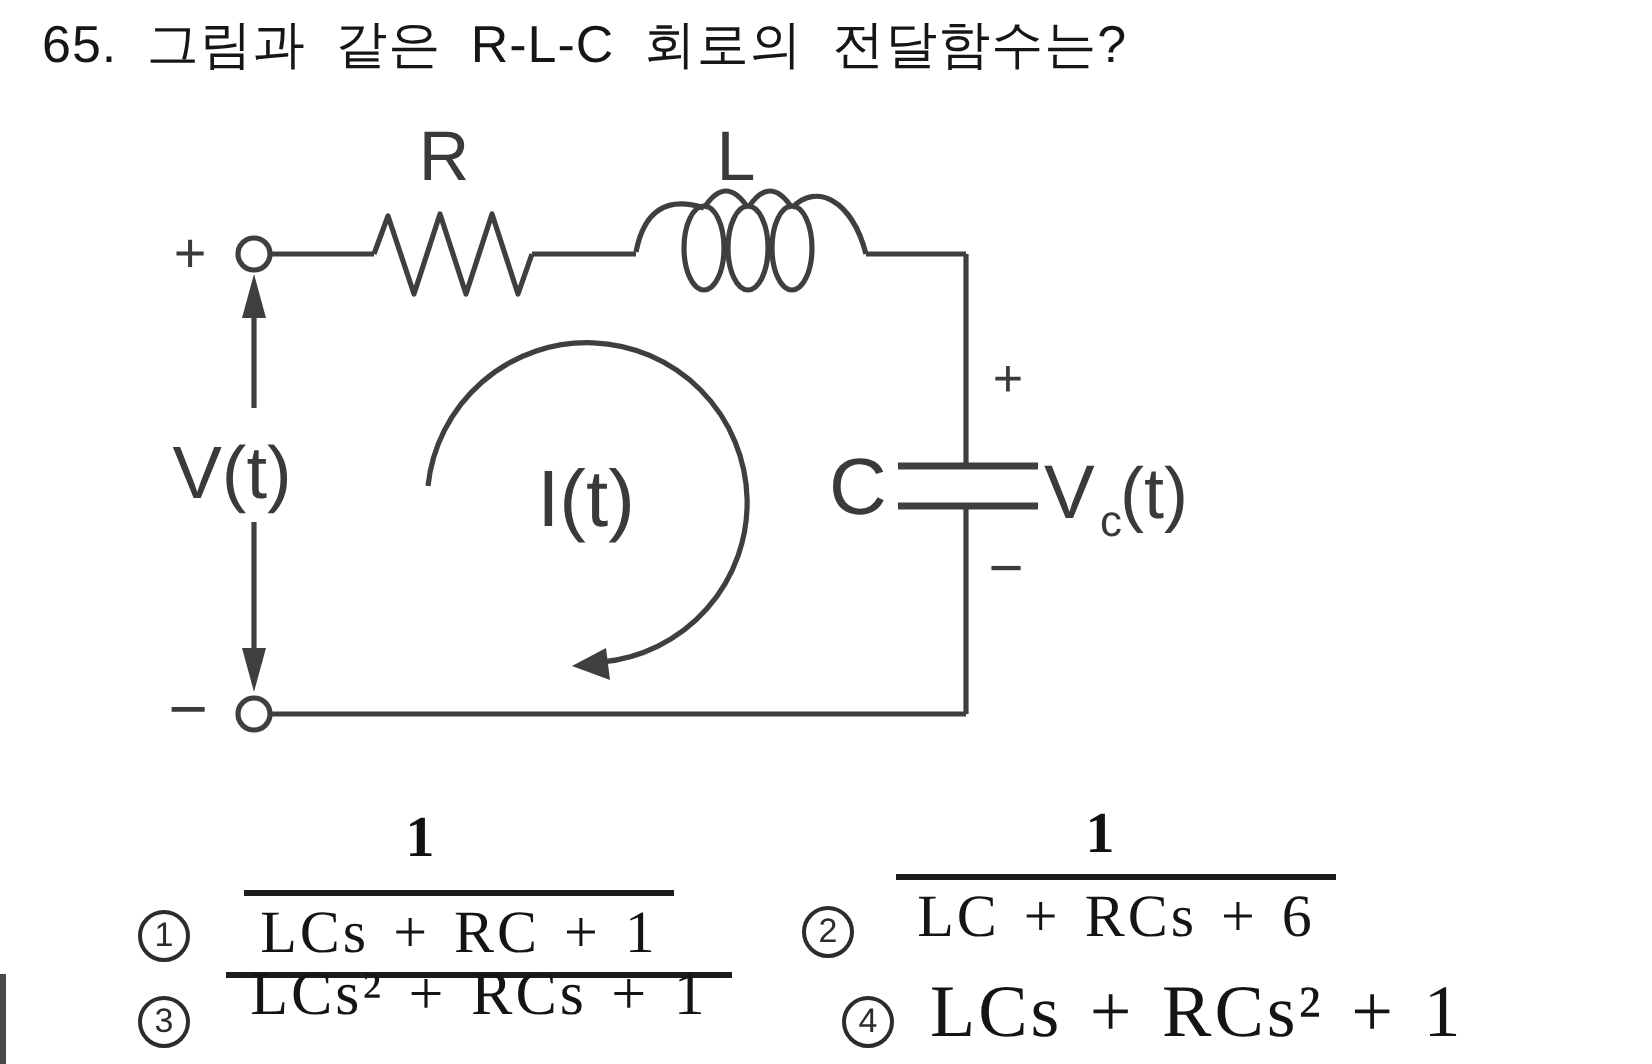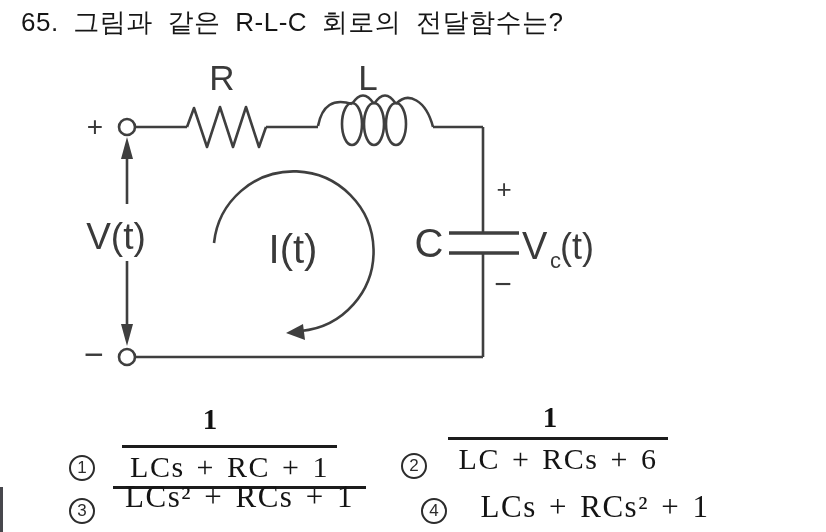--- a/index.html
+++ b/index.html
@@ -117,17 +117,17 @@
     <div class="frac-bar" style="left:113px; top:486px; width:253px;"></div>
     <span class="marker" style="left:69px; top:498px;">3</span>
     <div class="formula" style="left:113px; top:480px; width:253px; font-size:31px;">LCs² + RCs + 1</div>
 
     <div class="frac-num" style="left:535px; top:402px; width:30px;">1</div>
     <div class="frac-bar" style="left:448px; top:437px; width:220px;"></div>
     <span class="marker" style="left:401px; top:453px;">2</span>
     <div class="formula" style="left:448px; top:442px; width:220px;">LC + RCs + 6</div>
 
     <span class="marker" style="left:421px; top:498px;">4</span>
-    <div class="formula" style="left:465px; top:490px; width:260px; font-size:31px;">LCs + RCs² + 1</div>
+    <div class="formula" style="left:465px; top:490px; width:260px; font-size:37px;">LCs + RCs² + 1</div>
   </div>
 
   <div class="edge-artifact"></div>
 </div>
 
 </body></html>

